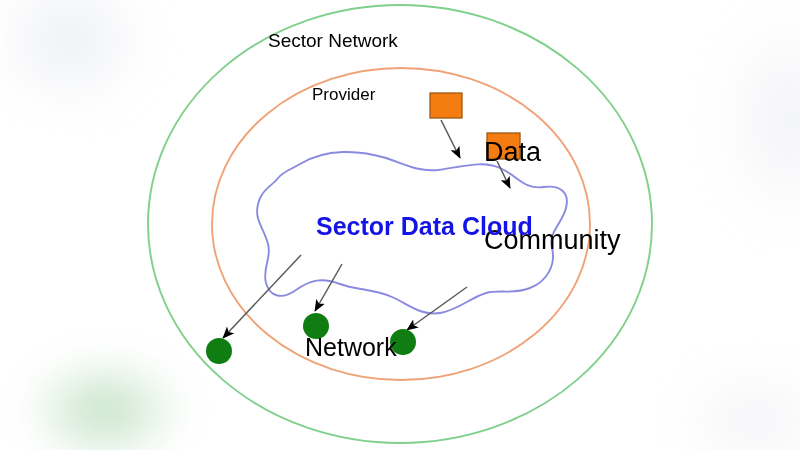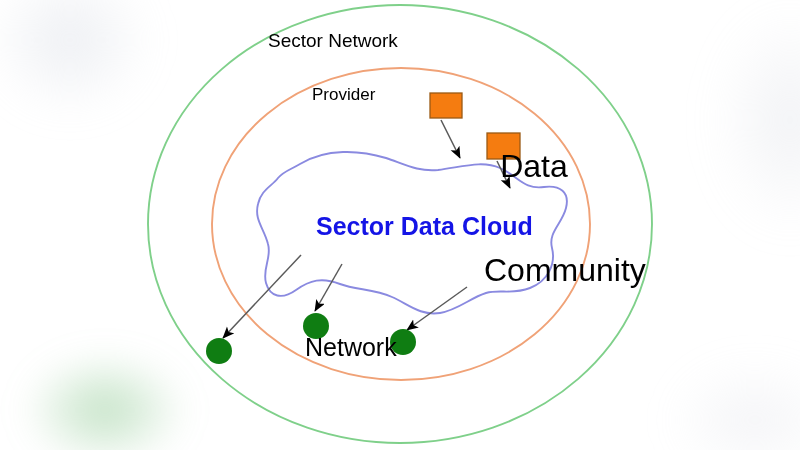--- a/index.html
+++ b/index.html
@@ -76,22 +76,21 @@
     font-size: 19px;
   }
   #label-community {
     left: 312px;
     top: 86px;
     font-size: 17px;
   }
   #label-data-provider {
     left: 484px;
     top: 80px;
-    font-size: 32px;
-    text-align: center;
+    font-size: 27px;
     width: 100px;
   }
   #label-sector-data-cloud {
     left: 316px;
     top: 213px;
     font-size: 25px;
     font-weight: bold;
     color: #1414e6;
   }
   #label-client {

